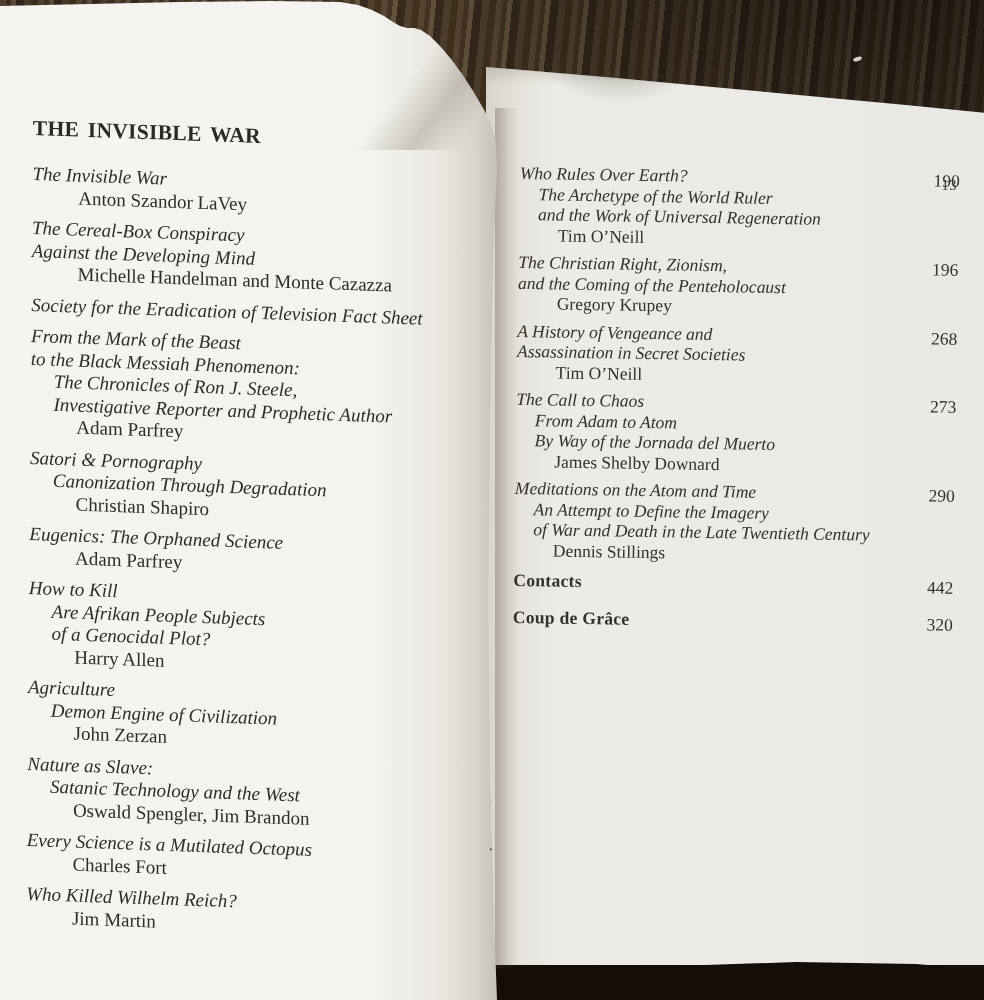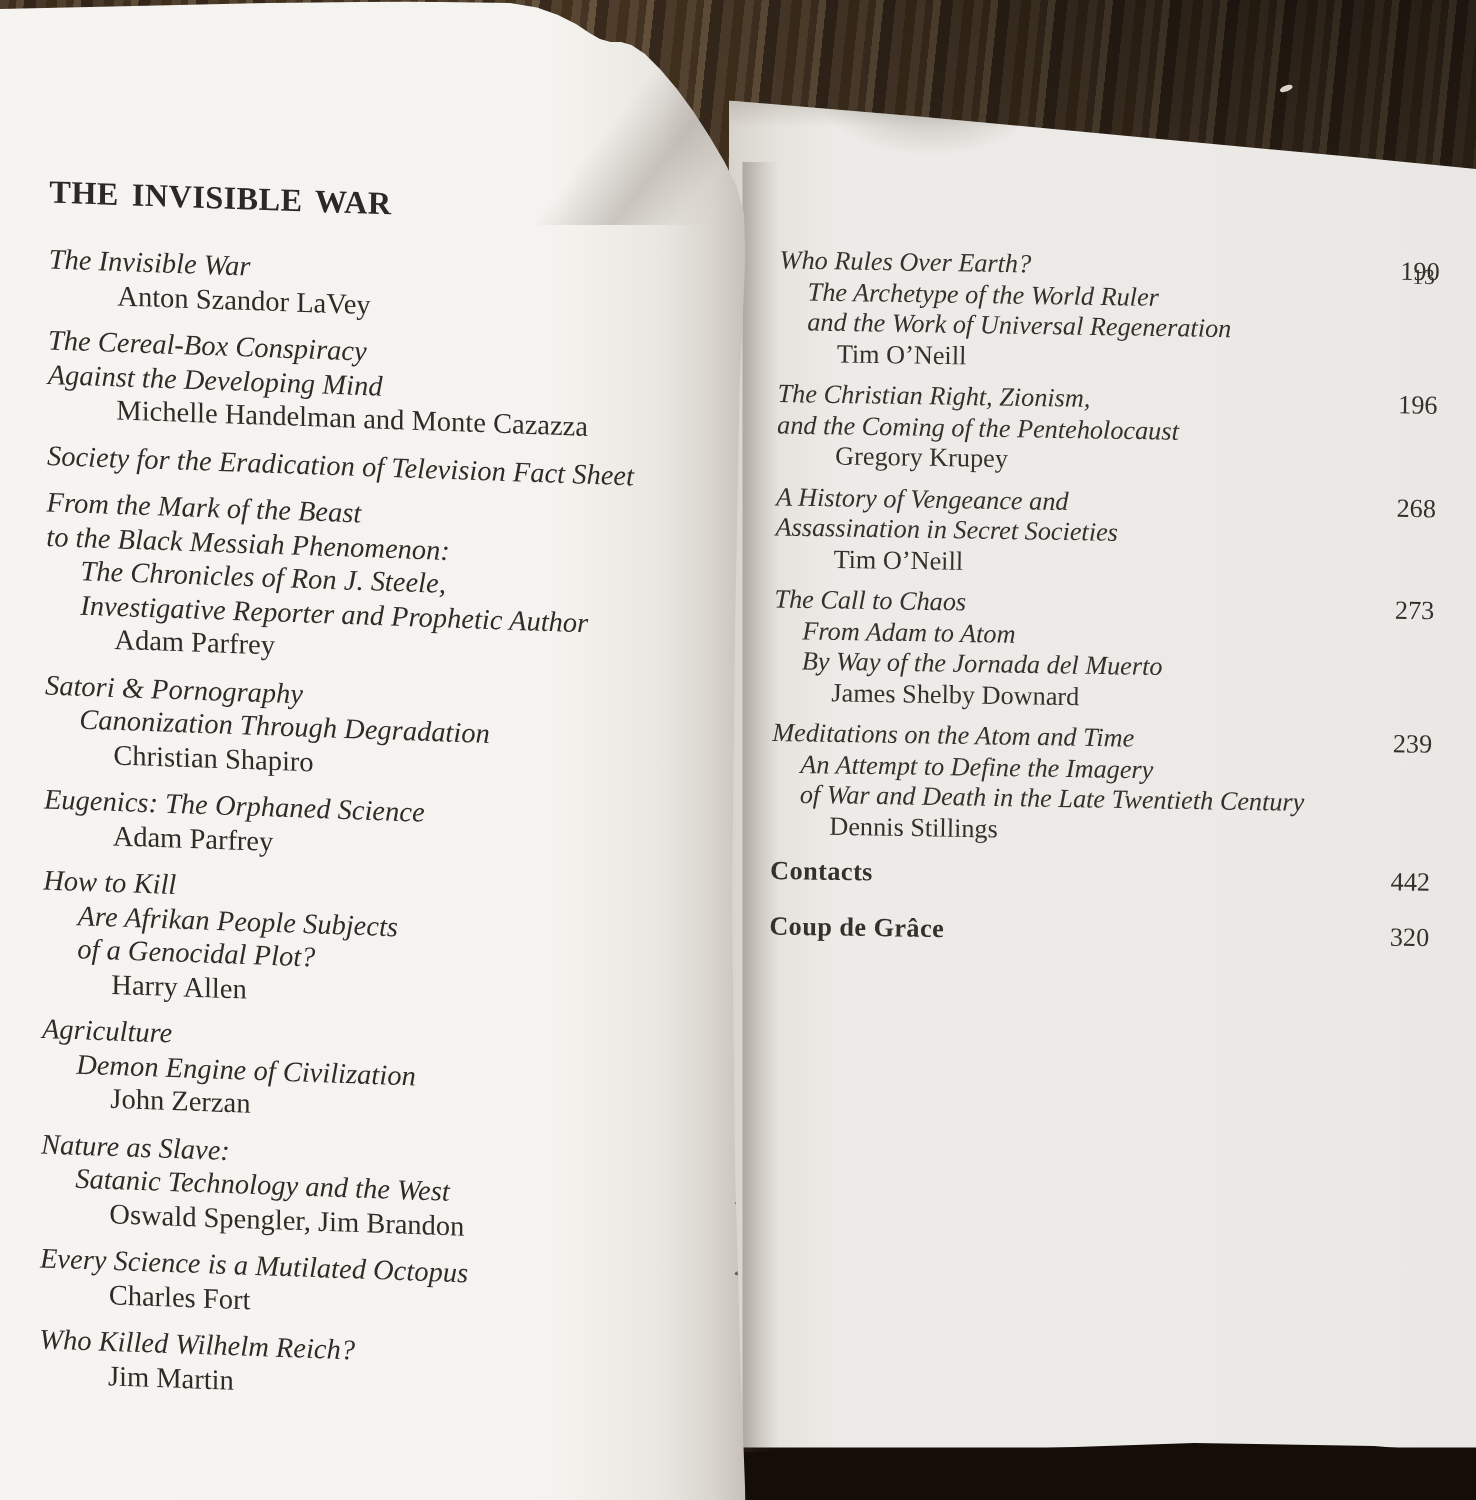--- a/index.html
+++ b/index.html
@@ -144,21 +144,21 @@
             <div class="line line-s">From Adam to Atom</div>
             <div class="line line-s">By Way of the Jornada del Muerto</div>
             <div class="line line-a">James Shelby Downard</div>
             <span class="pnum pnum-right">273</span>
           </div>
           <div class="toc-entry">
             <div class="line line-t">Meditations on the Atom and Time</div>
             <div class="line line-s">An Attempt to Define the Imagery</div>
             <div class="line line-s">of War and Death in the Late Twentieth Century</div>
             <div class="line line-a">Dennis Stillings</div>
-            <span class="pnum pnum-right">239</span>
+            <span class="pnum pnum-right">290</span>
           </div>
           <div class="toc-entry">
             <div class="line line-b">Contacts</div>
             <span class="pnum pnum-right">442</span>
           </div>
           <div class="toc-entry">
             <div class="line line-b">Coup de Grâce</div>
             <span class="pnum pnum-right">320</span>
           </div>
         </div>

